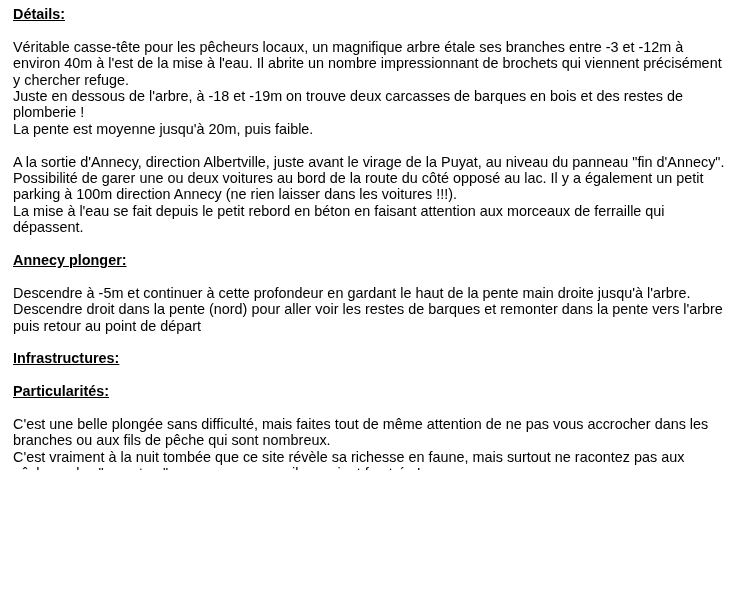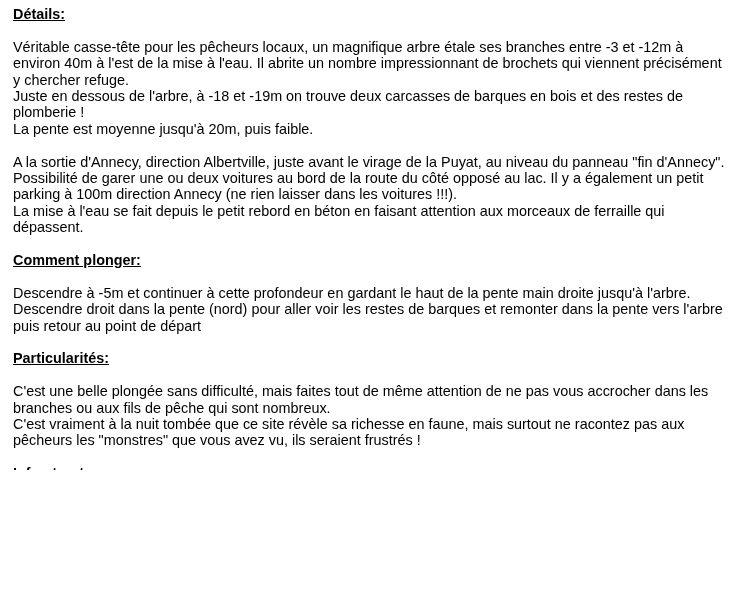--- a/index.html
+++ b/index.html
@@ -58,33 +58,33 @@
 
   <section class="doc-section">
     <p class="body-text">A la sortie d'Annecy, direction Albertville, juste avant le virage de la Puyat, au niveau du panneau "fin d'Annecy".
 Possibilité de garer une ou deux voitures au bord de la route du côté opposé au lac. Il y a également un petit
 parking à 100m direction Annecy (ne rien laisser dans les voitures !!!).
 La mise à l'eau se fait depuis le petit rebord en béton en faisant attention aux morceaux de ferraille qui
 dépassent.</p>
   </section>
 
   <section class="doc-section">
-    <h2 class="heading">Comment plonger:</h2>
+    <h2 class="heading">Annecy plonger:</h2>
     <p class="body-text">Descendre à -5m et continuer à cette profondeur en gardant le haut de la pente main droite jusqu'à l'arbre.
 Descendre droit dans la pente (nord) pour aller voir les restes de barques et remonter dans la pente vers l'arbre
 puis retour au point de départ</p>
+  </section>
+
+  <section class="doc-section">
+    <h2 class="heading">Infrastructures:</h2>
   </section>
 
   <section class="doc-section">
     <h2 class="heading">Particularités:</h2>
     <p class="body-text">C'est une belle plongée sans difficulté, mais faites tout de même attention de ne pas vous accrocher dans les
 branches ou aux fils de pêche qui sont nombreux.
 C'est vraiment à la nuit tombée que ce site révèle sa richesse en faune, mais surtout ne racontez pas aux
 pêcheurs les "monstres" que vous avez vu, ils seraient frustrés !</p>
   </section>
 
-  <section class="doc-section">
-    <h2 class="heading">Infrastructures:</h2>
-  </section>
-
   <div class="page-number">- 27 -</div>
 
 </div>
 
 </body></html>

